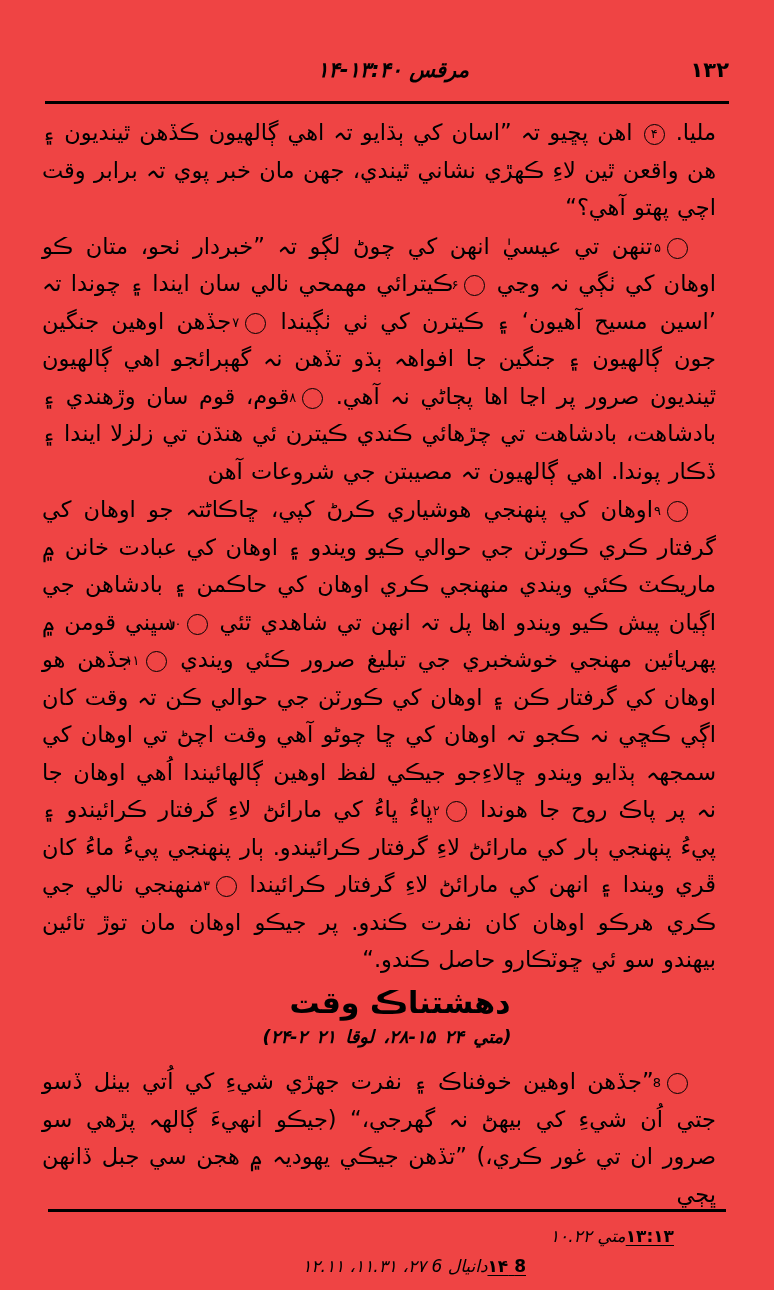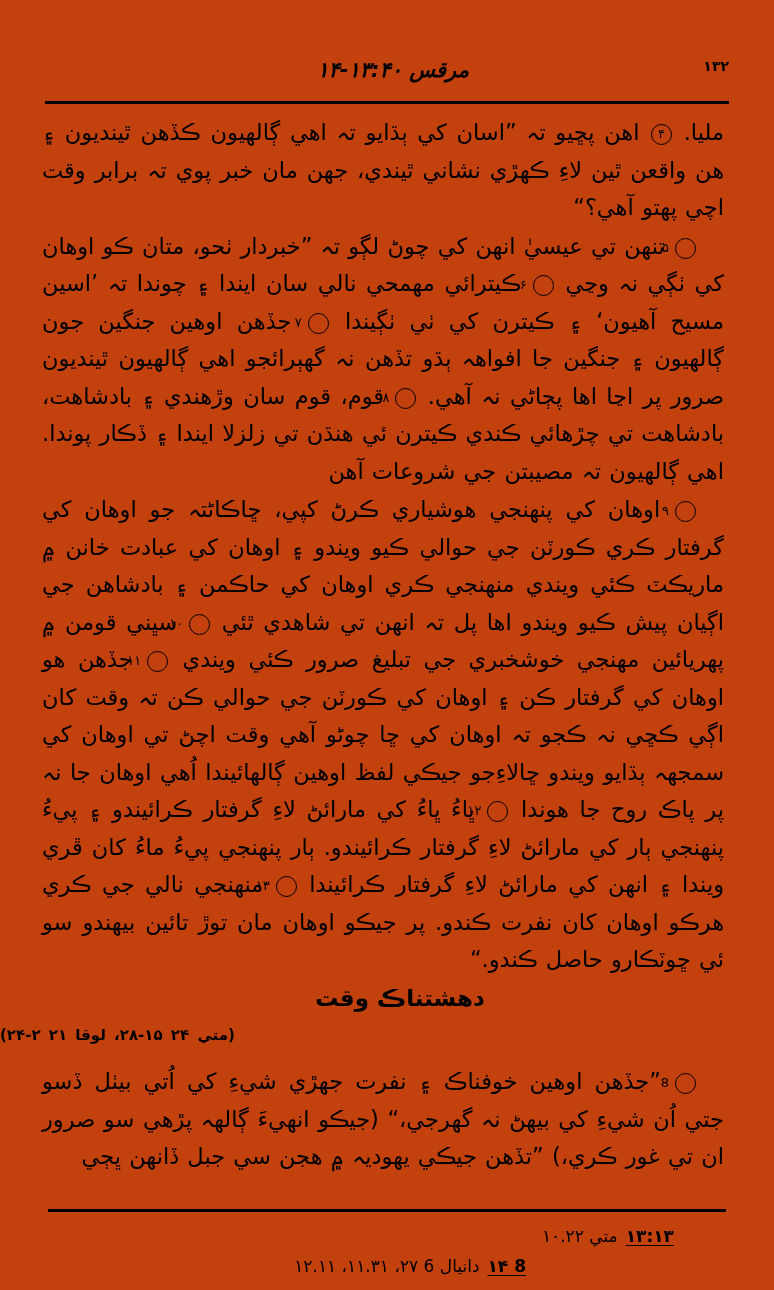--- a/index.html
+++ b/index.html
@@ -12,37 +12,37 @@
     height: 1290px;
     position: relative;
     font-family: "DejaVu Sans", sans-serif;
     color: #000000;
     overflow: hidden;
   }
 
   .page {
     position: absolute;
     inset: 0;
-    background: #c2410c;
+    background: #ef4444;
   }
 
   
   .running-head {
     position: absolute;
     top: 58px;
     left: 45px;
     right: 45px;
     height: 34px;
     direction: rtl;
   }
   .running-head .folio {
     position: absolute;
     right: 0;
     top: 0;
-    font-size: 14px;
+    font-size: 21px;
     font-weight: bold;
     letter-spacing: 0.5px;
   }
   .running-head .ref {
     position: absolute;
     left: 50%;
     top: 0;
     transform: translateX(-46%);
     font-size: 21px;
     font-weight: bold;
@@ -66,21 +66,21 @@
     left: 42px;
     right: 42px;
     direction: rtl;
     text-align: justify;
     text-align-last: auto;
   }
 
   .para {
     font-size: 22.5px;
     line-height: 37.5px;
-    margin: 0 8px 1px 0;
+    margin: 0 16px 1px 0;
     text-indent: 0;
     word-spacing: 1px;
   }
   .para.indent-first {
     text-indent: 26px;
   }
 
   
   .vnum {
     display: inline-block;
@@ -97,35 +97,36 @@
   }
 
   
   .section-head {
     position: absolute;
     top: 985px;
     left: 0;
     right: 0;
     text-align: center;
     direction: rtl;
-    font-size: 23px;
+    font-size: 30px;
     font-weight: bold;
     letter-spacing: 0.5px;
     padding-left: 26px;
   }
   .section-ref {
     position: absolute;
     top: 1026px;
     left: 0;
     right: 0;
-    text-align: left;
-    direction: rtl;
-    font-size: 15px;
+    text-align: center;
+    direction: rtl;
+    font-size: 18px;
     font-weight: bold;
     word-spacing: 3px;
+    font-style: italic;
   }
 
   
   .tail-block {
     position: absolute;
     top: 1063px;
     left: 42px;
     right: 42px;
     direction: rtl;
     text-align: justify;
@@ -161,23 +162,23 @@
     padding-right: 52px;
   }
   .fn-row.row-2 {
     padding-right: 200px;
   }
   .fn-item { display: inline-block; }
   .fn-key {
     text-decoration: underline;
     text-underline-offset: 3px;
     font-weight: bold;
-    margin-left: 8px;
-  }
-  .fn-val { font-weight: normal; }
+    margin-left: 0;
+  }
+  .fn-val { font-weight: normal; font-style: italic; }
 </style>
 </head>
 <body>
 
 <div class="page">
 
   <div class="running-head">
     <span class="ref">مرقس ۱۳:۴۰-۱۴</span>
     <span class="folio">۱۳۲</span>
   </div>

